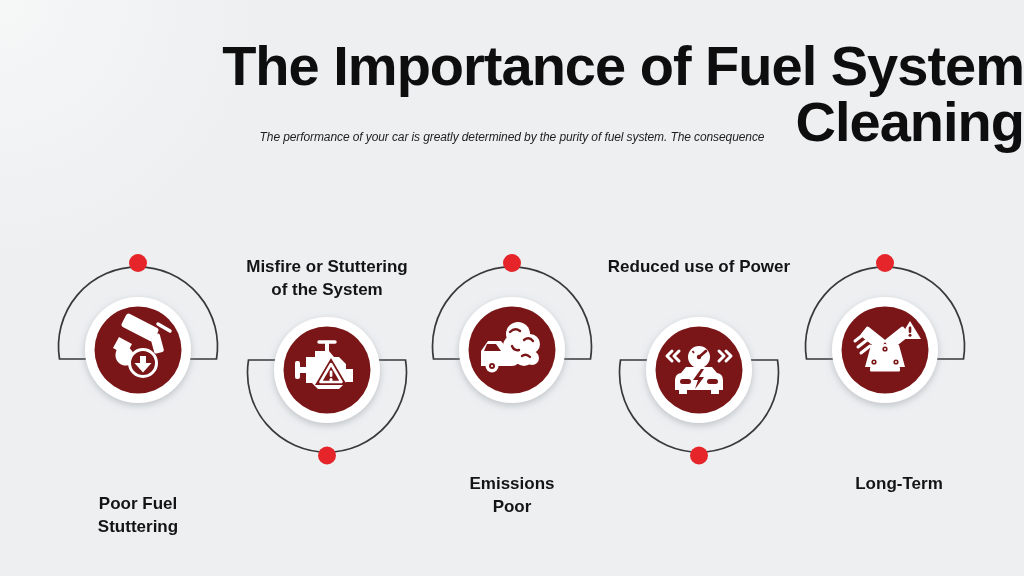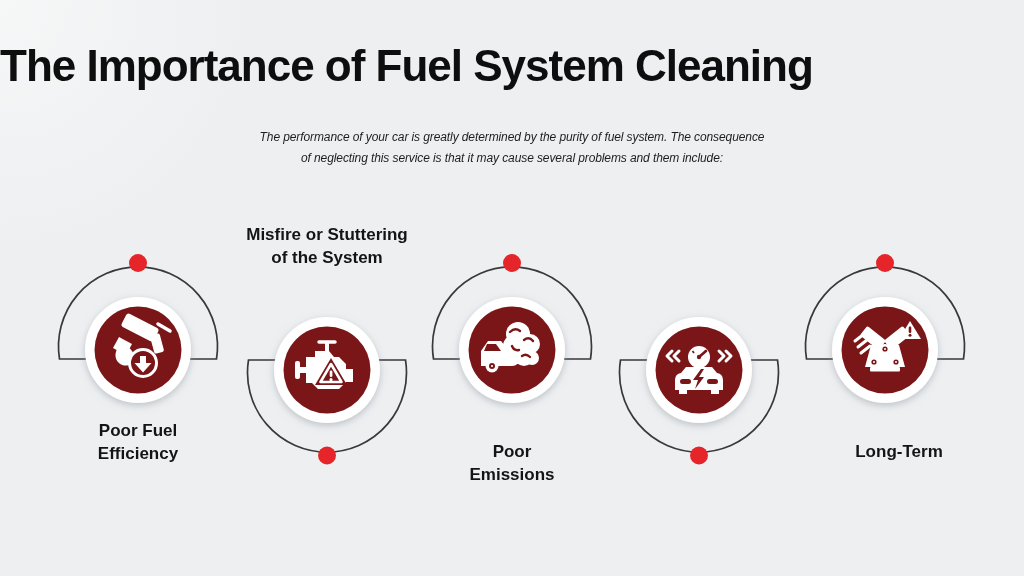--- a/index.html
+++ b/index.html
@@ -10,22 +10,22 @@
                 #edeff1;
     background-color: #edeff1;
     position: relative;
     color: #131313;
   }
   .canvas { position: absolute; inset: 0; }
 
   .title {
     position: absolute;
     top: 38px; left: 0; width: 100%;
-    text-align: left;
-    font-size: 44px;
+    text-align: right;
+    font-size: 56px;
     line-height: 56px;
     font-weight: 700;
     letter-spacing: -1px;
     color: #0e0e0f;
   }
 
   .subtitle {
     position: absolute;
     top: 127px; left: 0; width: 100%;
     text-align: center;
@@ -46,40 +46,40 @@
   .svg-5 { left: 785px; top: 245px; }
 
   .item-label {
     position: absolute;
     width: 220px;
     text-align: center;
     font-size: 17px;
     line-height: 23px;
     font-weight: 700;
     color: #141414;
-  }
-  .label-1 { left:  28px; top: 419px; }
+    margin-top: 32px;
+  }
+  .label-1 { left:  28px; top: 460px; }
   .label-2 { left: 217px; top: 223px; }
   .label-3 { left: 402px; top: 440px; }
   .label-4 { left: 589px; top: 223px; }
   .label-5 { left: 789px; top: 440px; }
   .item-label span { display: block; }
 
   .arc   { fill: none; stroke: #39393b; stroke-width: 1.7px; }
 </style>
 </head>
 <body>
 
 <div class="canvas">
 
   <h1 class="title">The Importance of Fuel System Cleaning</h1>
 
   <p class="subtitle">
     <span>The performance of your car is greatly determined by the purity of fuel system. The consequence</span>
-    <span>of neglecting this service is that it may cause several problems and them include:</span>
   </p>
 
   <div>
 
     <svg class="item-svg svg-1" viewBox="0 0 200 175">
       <defs>
           <filter id="f1" x="-30%" y="-30%" width="160%" height="160%">
         <feDropShadow dx="0" dy="2.5" stdDeviation="3.5" flood-color="#8f969c" flood-opacity="0.5"></feDropShadow>
           </filter>
         </defs>
@@ -221,30 +221,31 @@
           <circle cx="11" cy="12" r="2.6" fill="#7a1618"></circle>
           <circle cx="11" cy="12" r="1" fill="#fff"></circle>
         <path d="M25 -29 l11 18 h-22 z" fill="#fff"></path>
         <rect x="23.7" y="-23.5" width="2.6" height="6.5" rx="1.3" fill="#7a1618"></rect>
         <circle cx="25" cy="-14.8" r="1.5" fill="#7a1618"></circle>
       </g>
     </svg>
 
     <div class="item-label label-1">
       <span>Poor Fuel</span>
-      <span>Efficiency</span>
+      <span>Stuttering</span>
     </div>
     <div class="item-label label-2">
       <span>Misfire or Stuttering</span>
       <span>of the System</span>
     </div>
     <div class="item-label label-3">
+      <span>Emissions</span>
       <span>Poor</span>
-      <span>Emissions</span>
     </div>
     <div class="item-label label-4">
+      <span>Reduced use of Power</span>
     </div>
     <div class="item-label label-5">
       <span>Long-Term</span>
     </div>
 
   </div>
 </div>
 
 </body></html>

